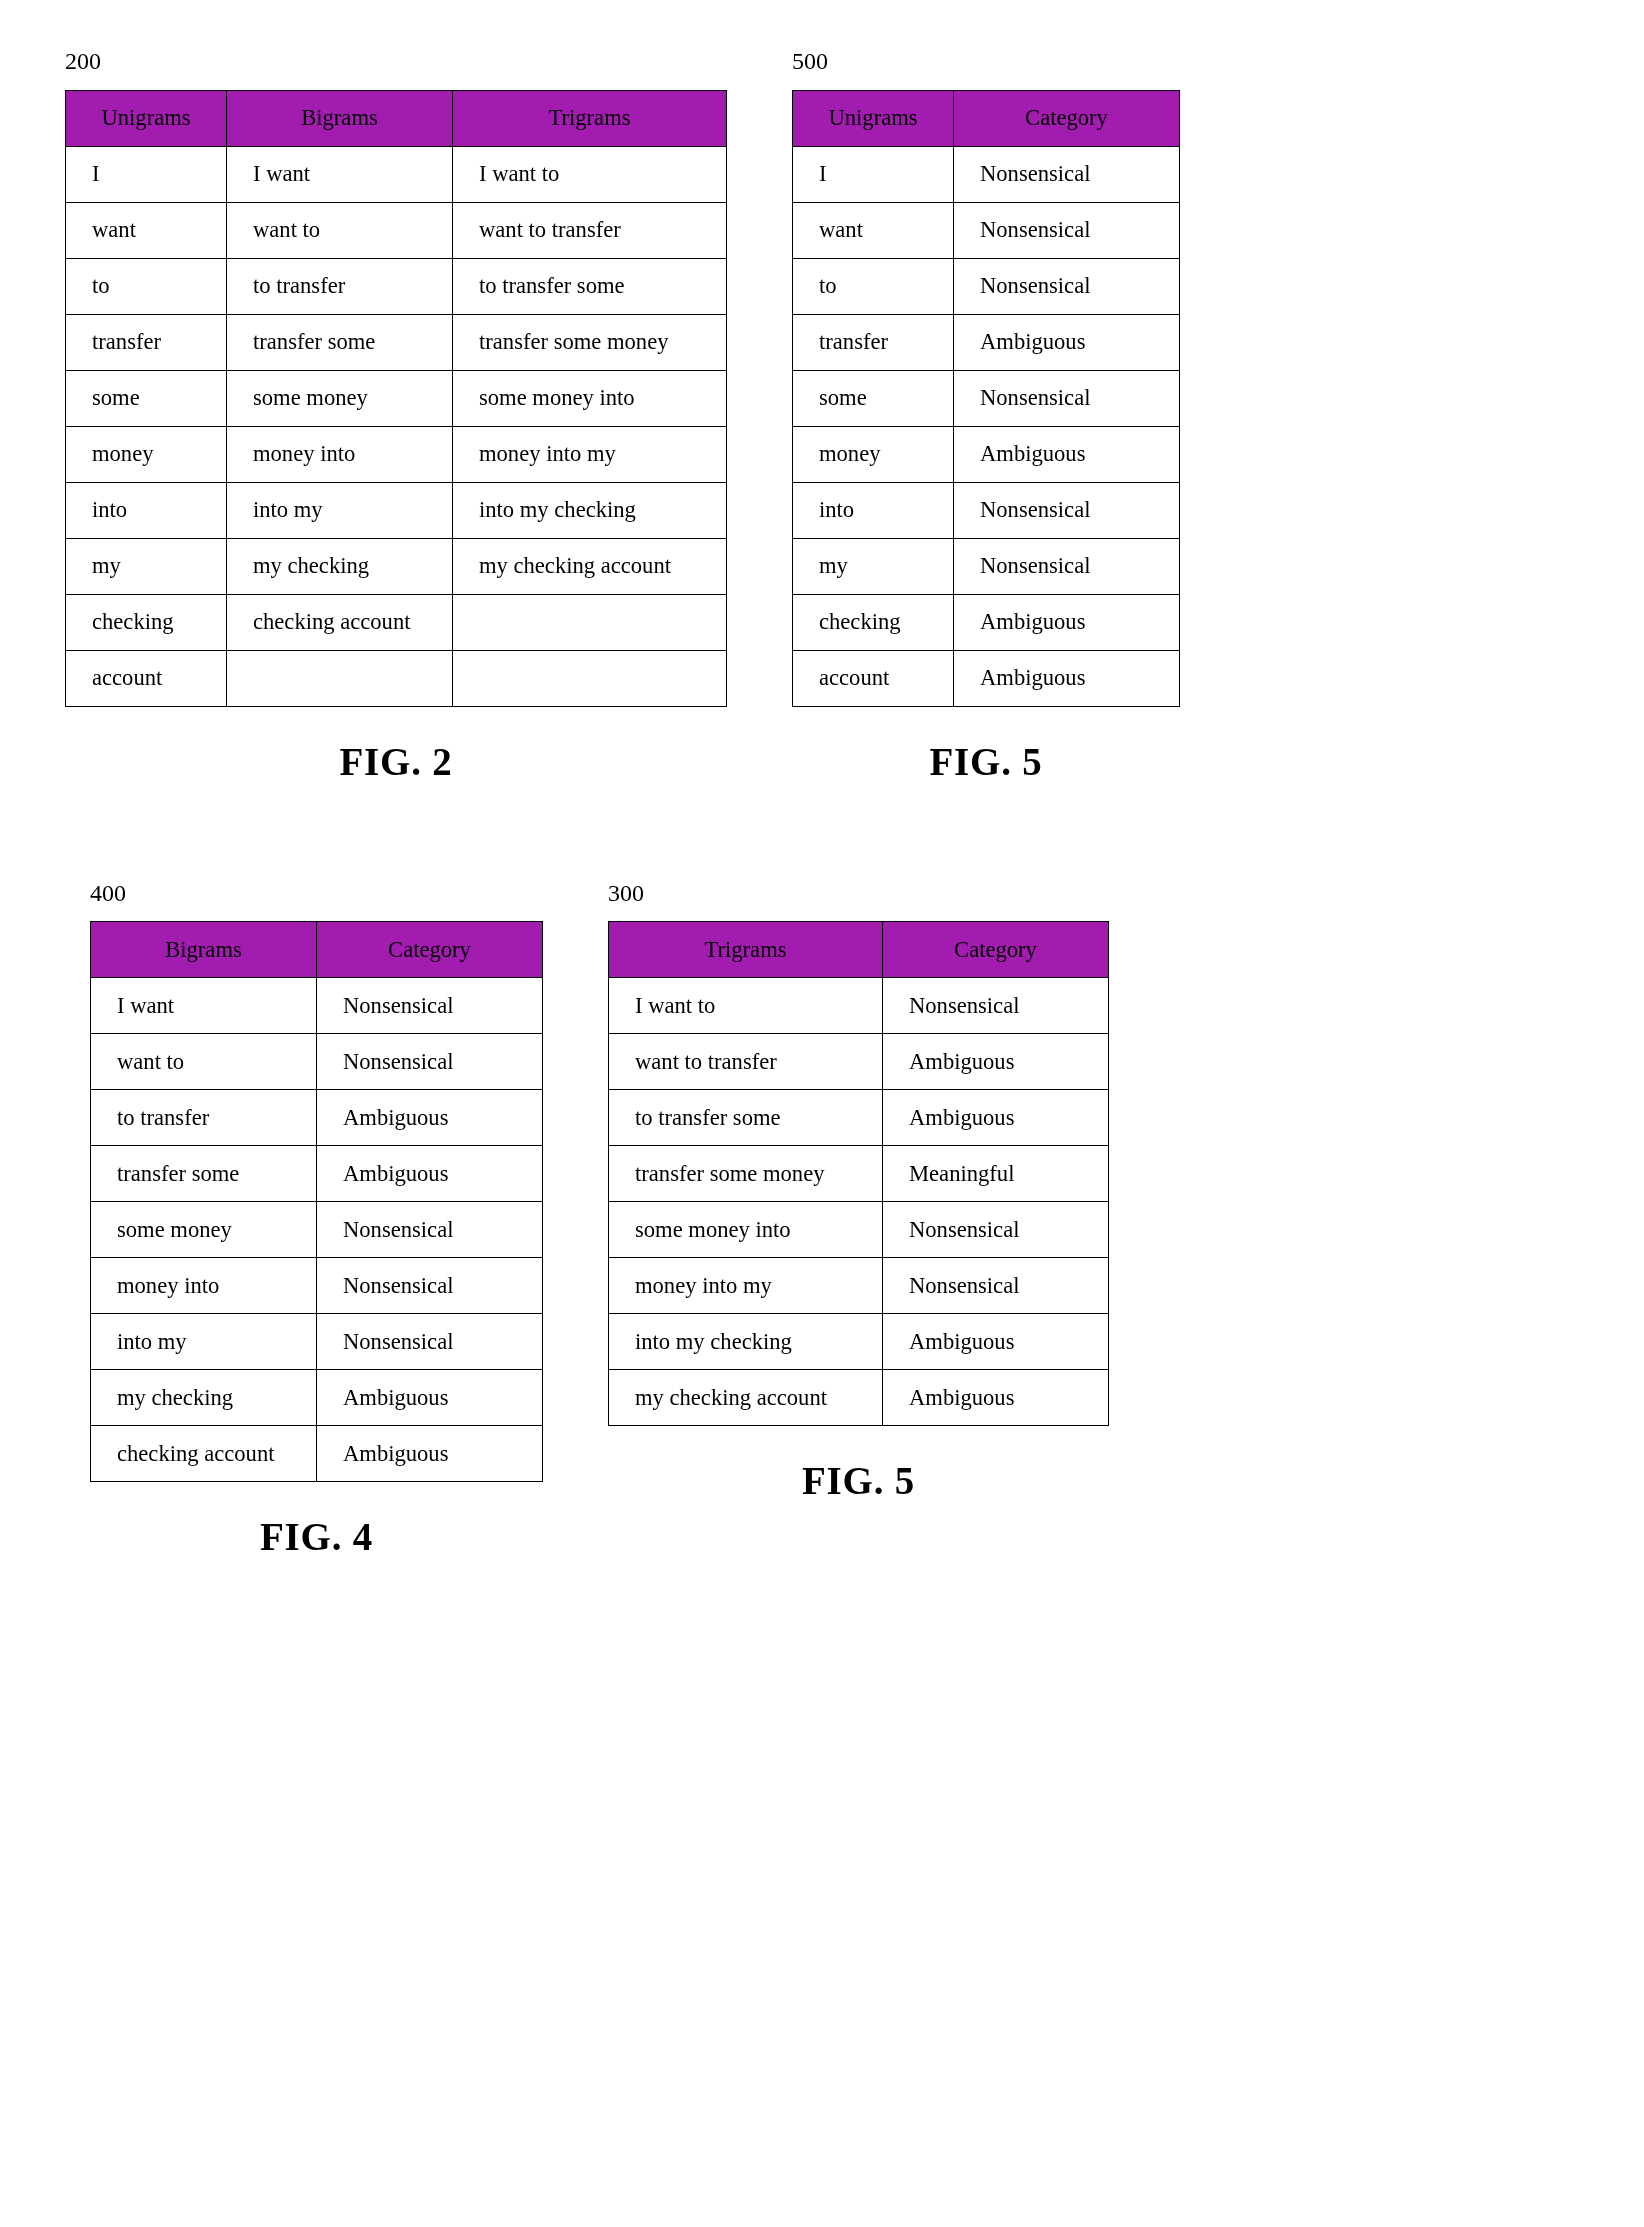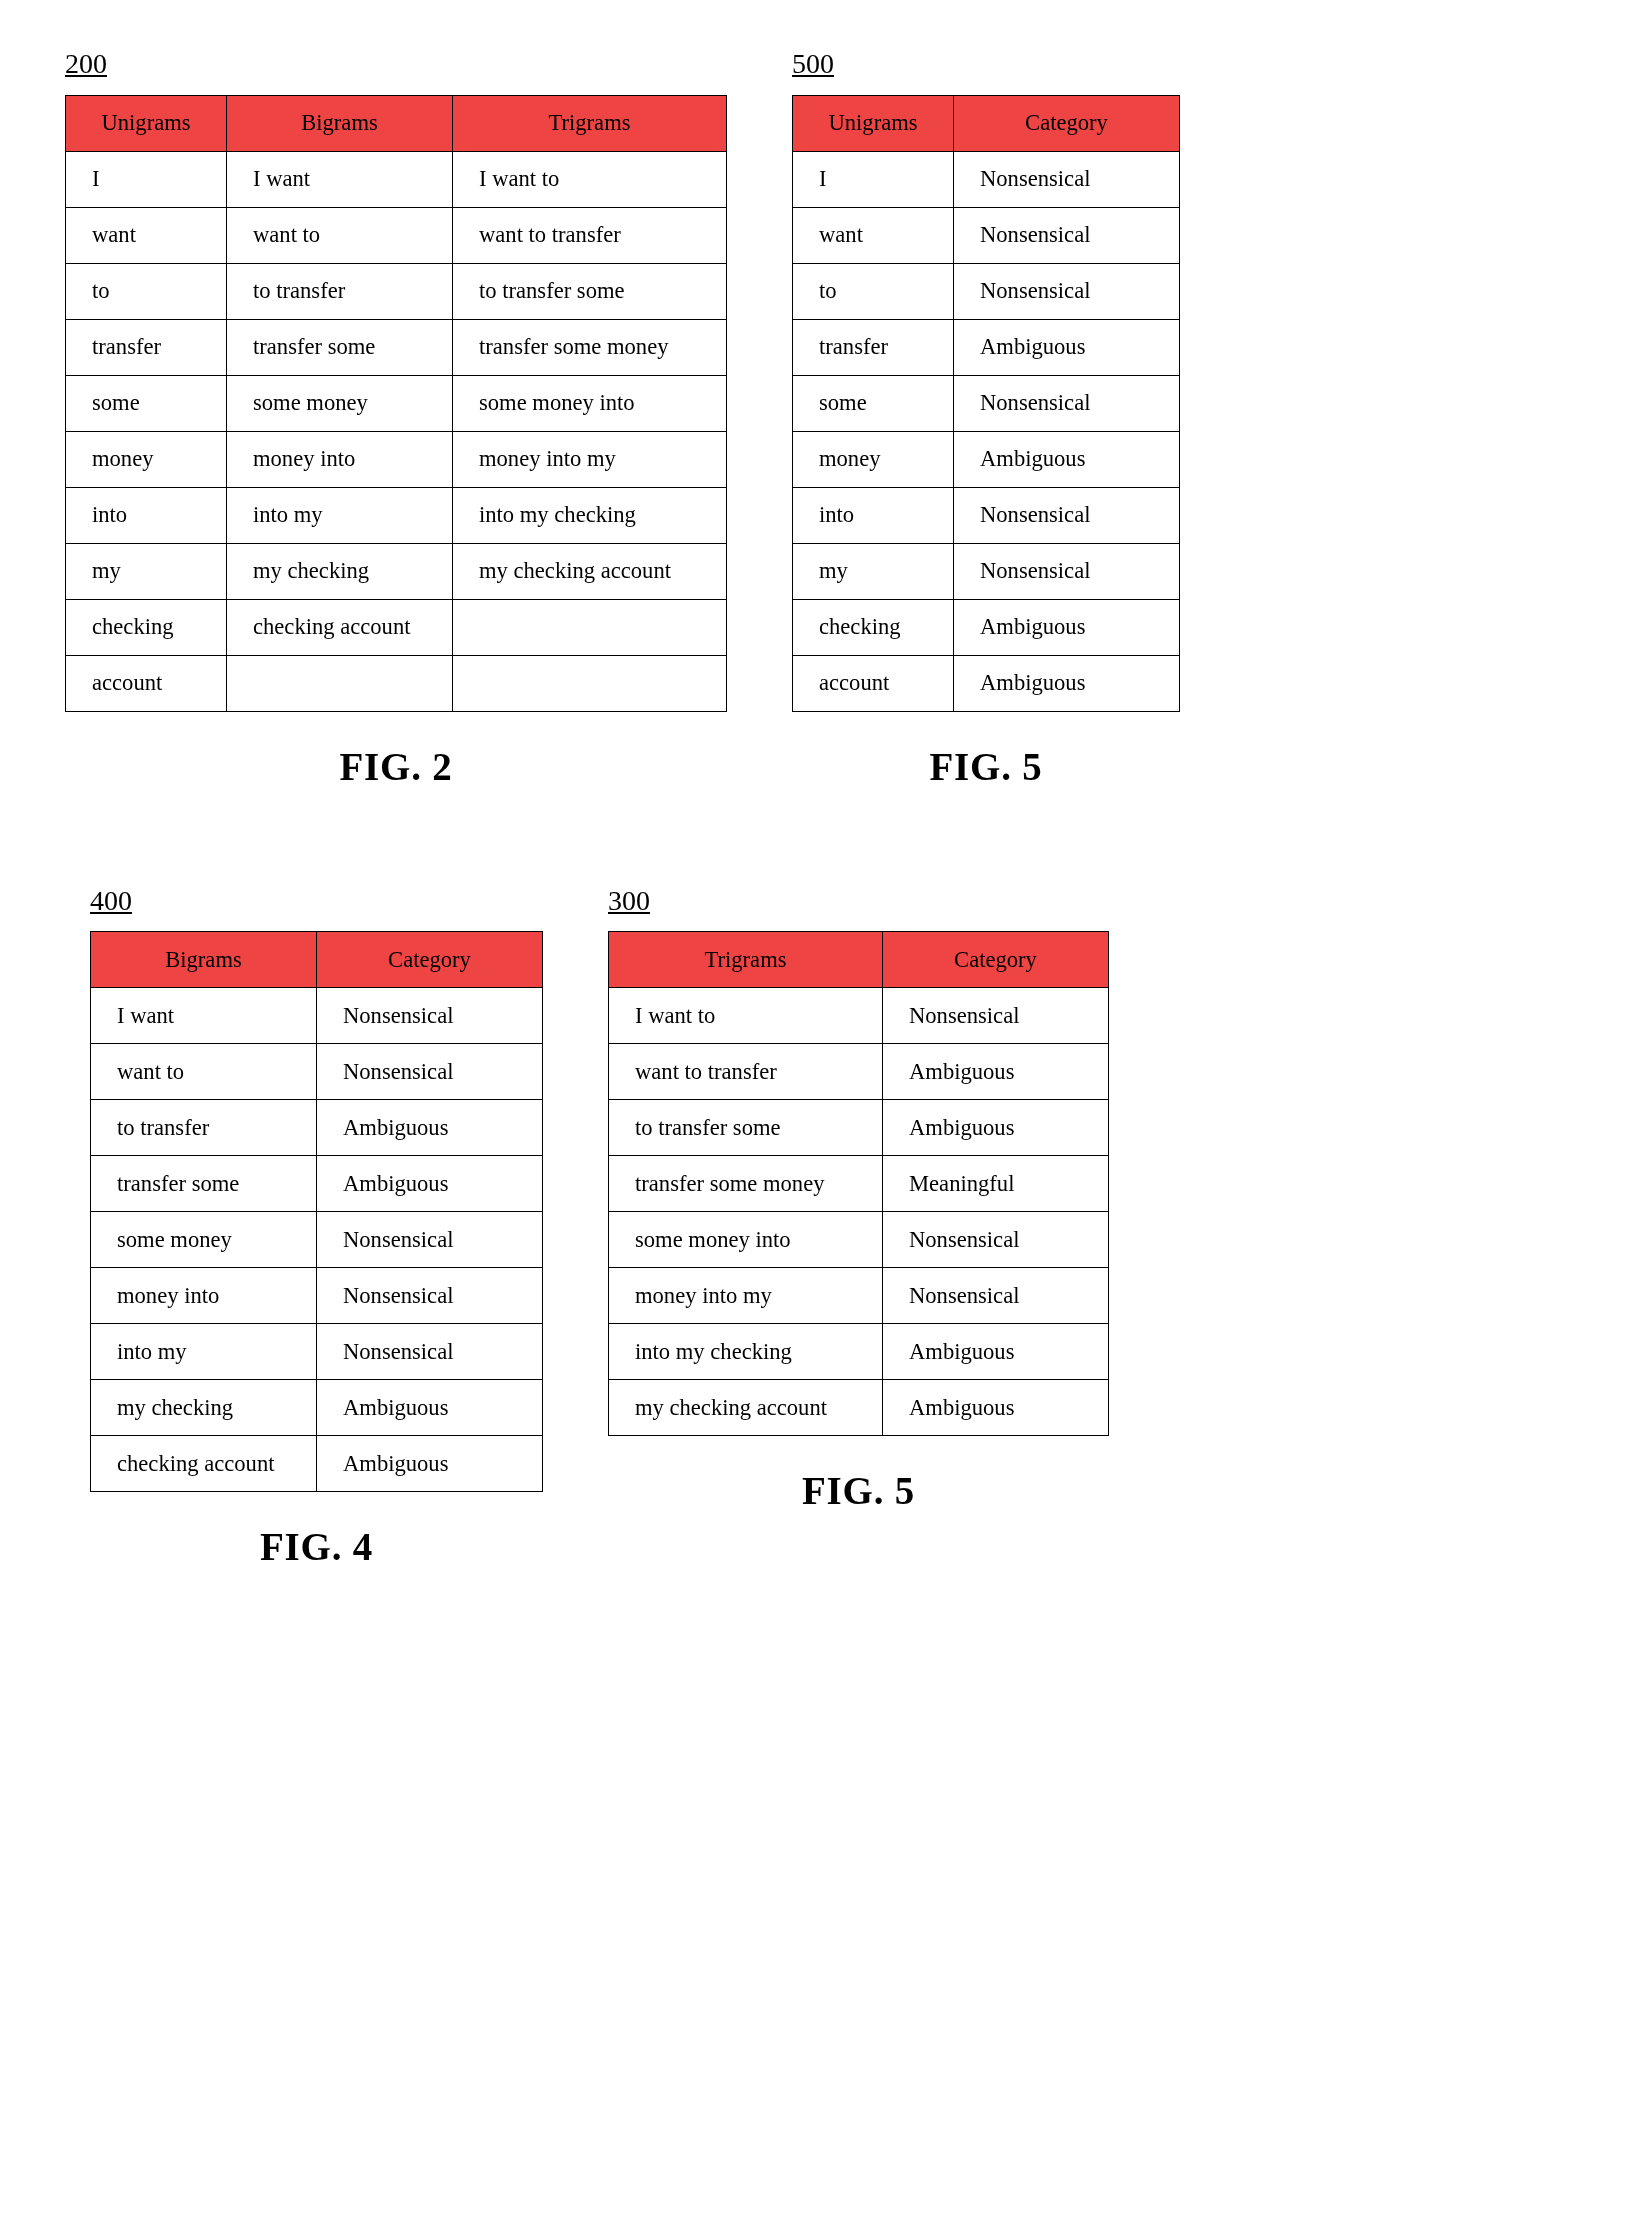--- a/index.html
+++ b/index.html
@@ -41,43 +41,42 @@
     }
 
     .fig-number {
       font-size: 39px;
       font-weight: bold;
       margin-top: 32px;
       letter-spacing: 0.8px;
     }
 
     .table-ref {
-      font-size: 28px;
-      text-decoration: underline;
+      font-size: 24px;
       margin-bottom: 14.5px;
       align-self: flex-start;
     }
 
     table {
       border-collapse: collapse;
       border: 1.6px solid #000;
     }
 
     th, td {
       border: 1.6px solid #000;
       padding: 14.5px 26px;
       vertical-align: top;
       font-size: 22.6px;
       min-width: 145px;
     }
 
     th {
       text-align: center;
       font-weight: normal;
-      background: #ef4444;
+      background: #a21caf;
     }
 
     td {
       text-align: left;
     }
 
     .col-unigrams { width: 161px; }
     .col-bigrams { width: 226px; }
     .col-trigrams { width: 274px; }
     .col-category { width: 226px; }

